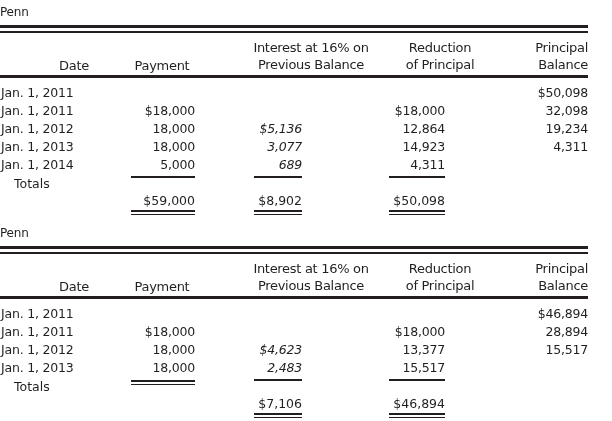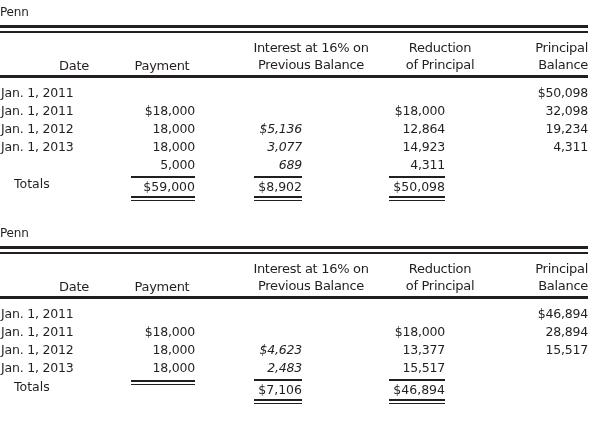--- a/index.html
+++ b/index.html
@@ -33,21 +33,21 @@
   .cell { position: absolute; top: 0; white-space: nowrap; }
   .c-date { left: 1px; }
   .c-pay  { right: 393px; text-align: right; }
   .c-int  { right: 286px; text-align: right; font-style: italic; }
   .c-red  { right: 143px; text-align: right; }
   .c-bal  { right: 0px;   text-align: right; }
 
   .total-row { position: relative; height: 22px; line-height: 20px; }
   .total-label { position: absolute; left: 14px; top: 0; }
   .tot { position: absolute; top: 0; text-align: right; padding-top: 2px; }
-  .tot .val { display: block; border-top: 2px solid #231f20; padding-top: 1px; line-height: 16px; }
+  .tot .val { display: block; border-top: 2px solid #231f20; padding-top: 15px; line-height: 16px; }
   .tot .dbl { display: block; height: 2px; border-top: 2.5px solid #231f20; margin-top: 1px; }
   .tot .dbl2 { display: block; height: 0; border-top: 1.5px solid #231f20; margin-top: 0; }
   .t-pay { right: 393px; width: 64px; }
   .t-int { right: 286px; width: 48px; }
   .t-red { right: 143px; width: 56px; }
 </style>
 </head>
 <body>
 
 <div class="schedule penn">
@@ -94,20 +94,21 @@
       <span class="cell c-bal">19,234</span>
     </div>
     <div class="row">
       <span class="cell c-date">Jan. 1, 2013</span>
       <span class="cell c-pay">18,000</span>
       <span class="cell c-int">3,077</span>
       <span class="cell c-red">14,923</span>
       <span class="cell c-bal">4,311</span>
     </div>
     <div class="row">
+      <span class="cell c-date">Jan. 1, 2014</span>
       <span class="cell c-pay">5,000</span>
       <span class="cell c-int">689</span>
       <span class="cell c-red">4,311</span>
       <span class="cell c-bal"></span>
     </div>
     <div class="total-row">
       <span class="total-label">Totals</span>
       <span class="tot t-pay">
         <span class="val">$59,000</span>
           <span class="dbl"></span>

